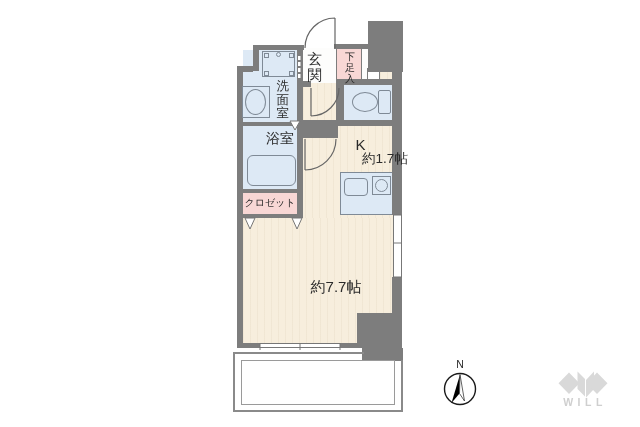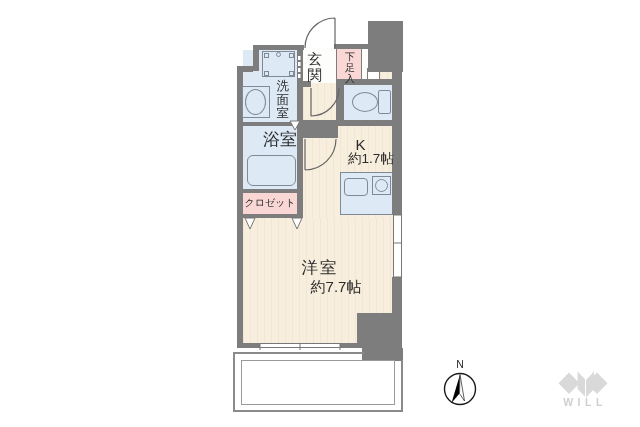--- a/index.html
+++ b/index.html
@@ -126,22 +126,21 @@
       <polygon points="569,372.5 579.5,383.3 569,394 558.5,383.3"></polygon>
       <polygon points="577.5,371.5 585,379 585,396.5 577.5,389"></polygon>
       <polygon points="586,380 594,371.5 594,389 586,397.5"></polygon>
       <polygon points="597,372.5 607.5,383.3 597,394 586.5,383.3"></polygon>
     </g>
   </svg>
 
   <div class="lbl vtext" style="left:306px;top:52px;width:16px;font-size:14.5px;">玄関</div>
   <div class="lbl vtext" style="left:344px;top:52px;width:11px;font-size:10px;">下足入</div>
   <div class="lbl vtext" style="left:276px;top:80px;width:13px;font-size:12.5px;">洗面室</div>
-  <div class="lbl ctext" style="left:243px;top:131px;width:74px;font-size:17px;">浴室</div>
+  <div class="lbl ctext" style="left:243px;top:131px;width:74px;font-size:14px;">浴室</div>
   <div class="lbl ctext" style="left:243px;top:197px;width:54px;font-size:10px;">クロゼット</div>
   <div class="lbl ctext" style="left:333px;top:137px;width:55px;font-size:15px;">K</div>
-  <div class="lbl ctext" style="left:336px;top:152px;width:70px;font-size:13.5px;">約1.7帖</div>
-  <div class="lbl ctext" style="left:270px;top:258px;width:100px;font-size:16.5px;letter-spacing:2px;">洋室</div>
+  <div class="lbl ctext" style="left:350px;top:152px;width:70px;font-size:13.5px;">約1.7帖</div>
   <div class="lbl ctext" style="left:286px;top:279px;width:100px;font-size:15px;">約7.7帖</div>
   <div class="lbl ctext" style="left:450px;top:359px;width:20px;font-size:10.5px;">N</div>
   <div class="lbl ctext" id="will-text" style="left:560px;top:397px;width:50px;font-size:10.5px;">WILL</div>
 
 </div>
 
 </body></html>

